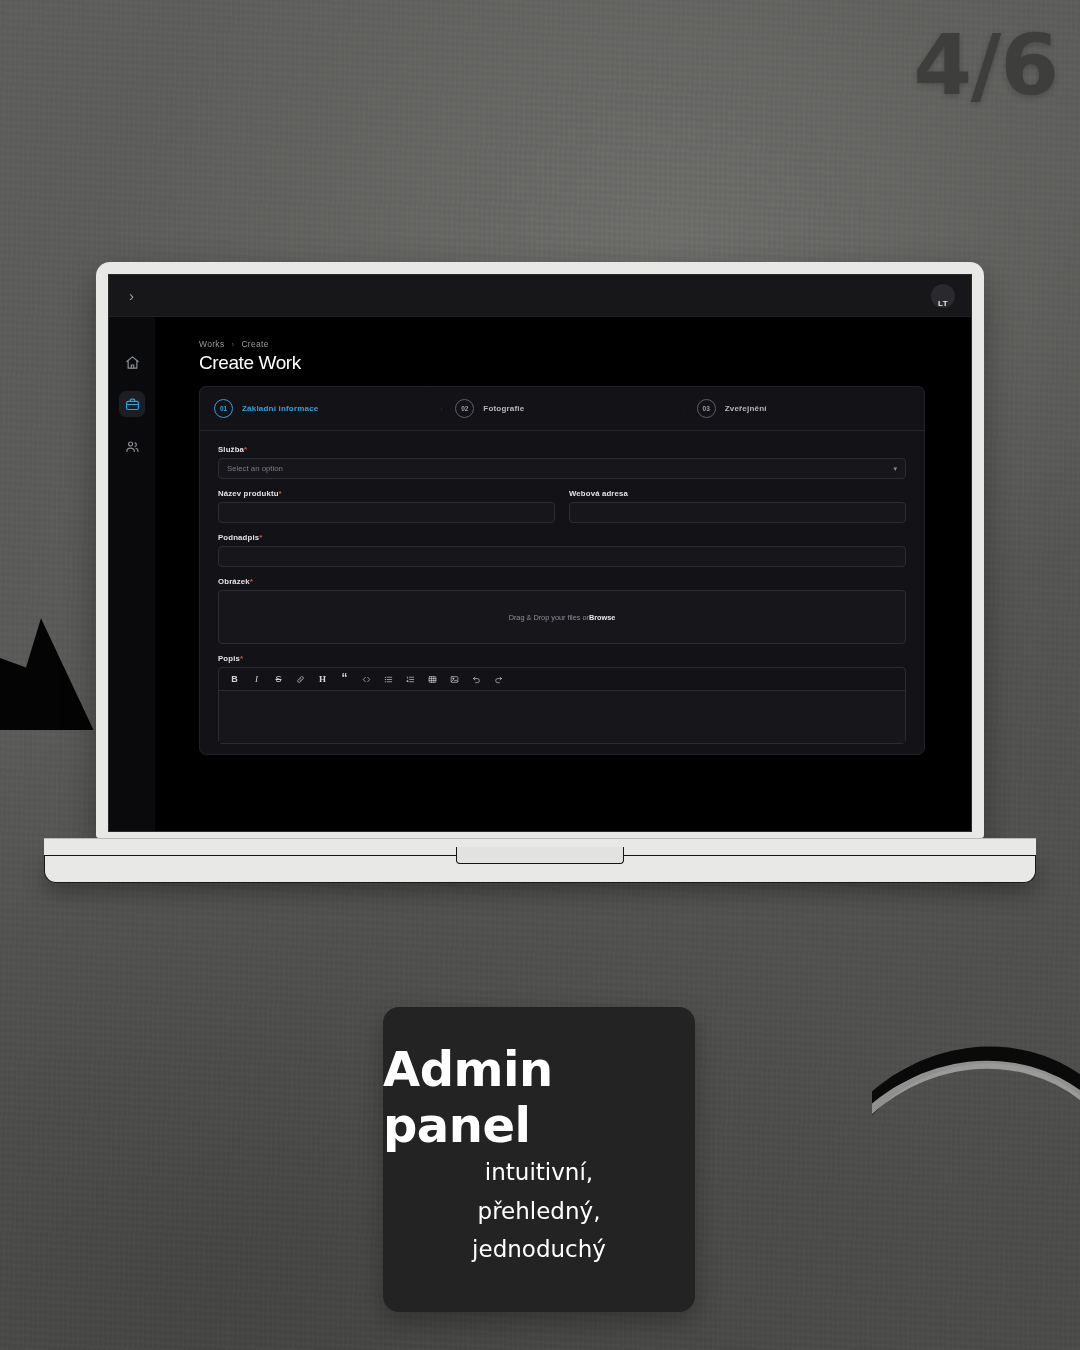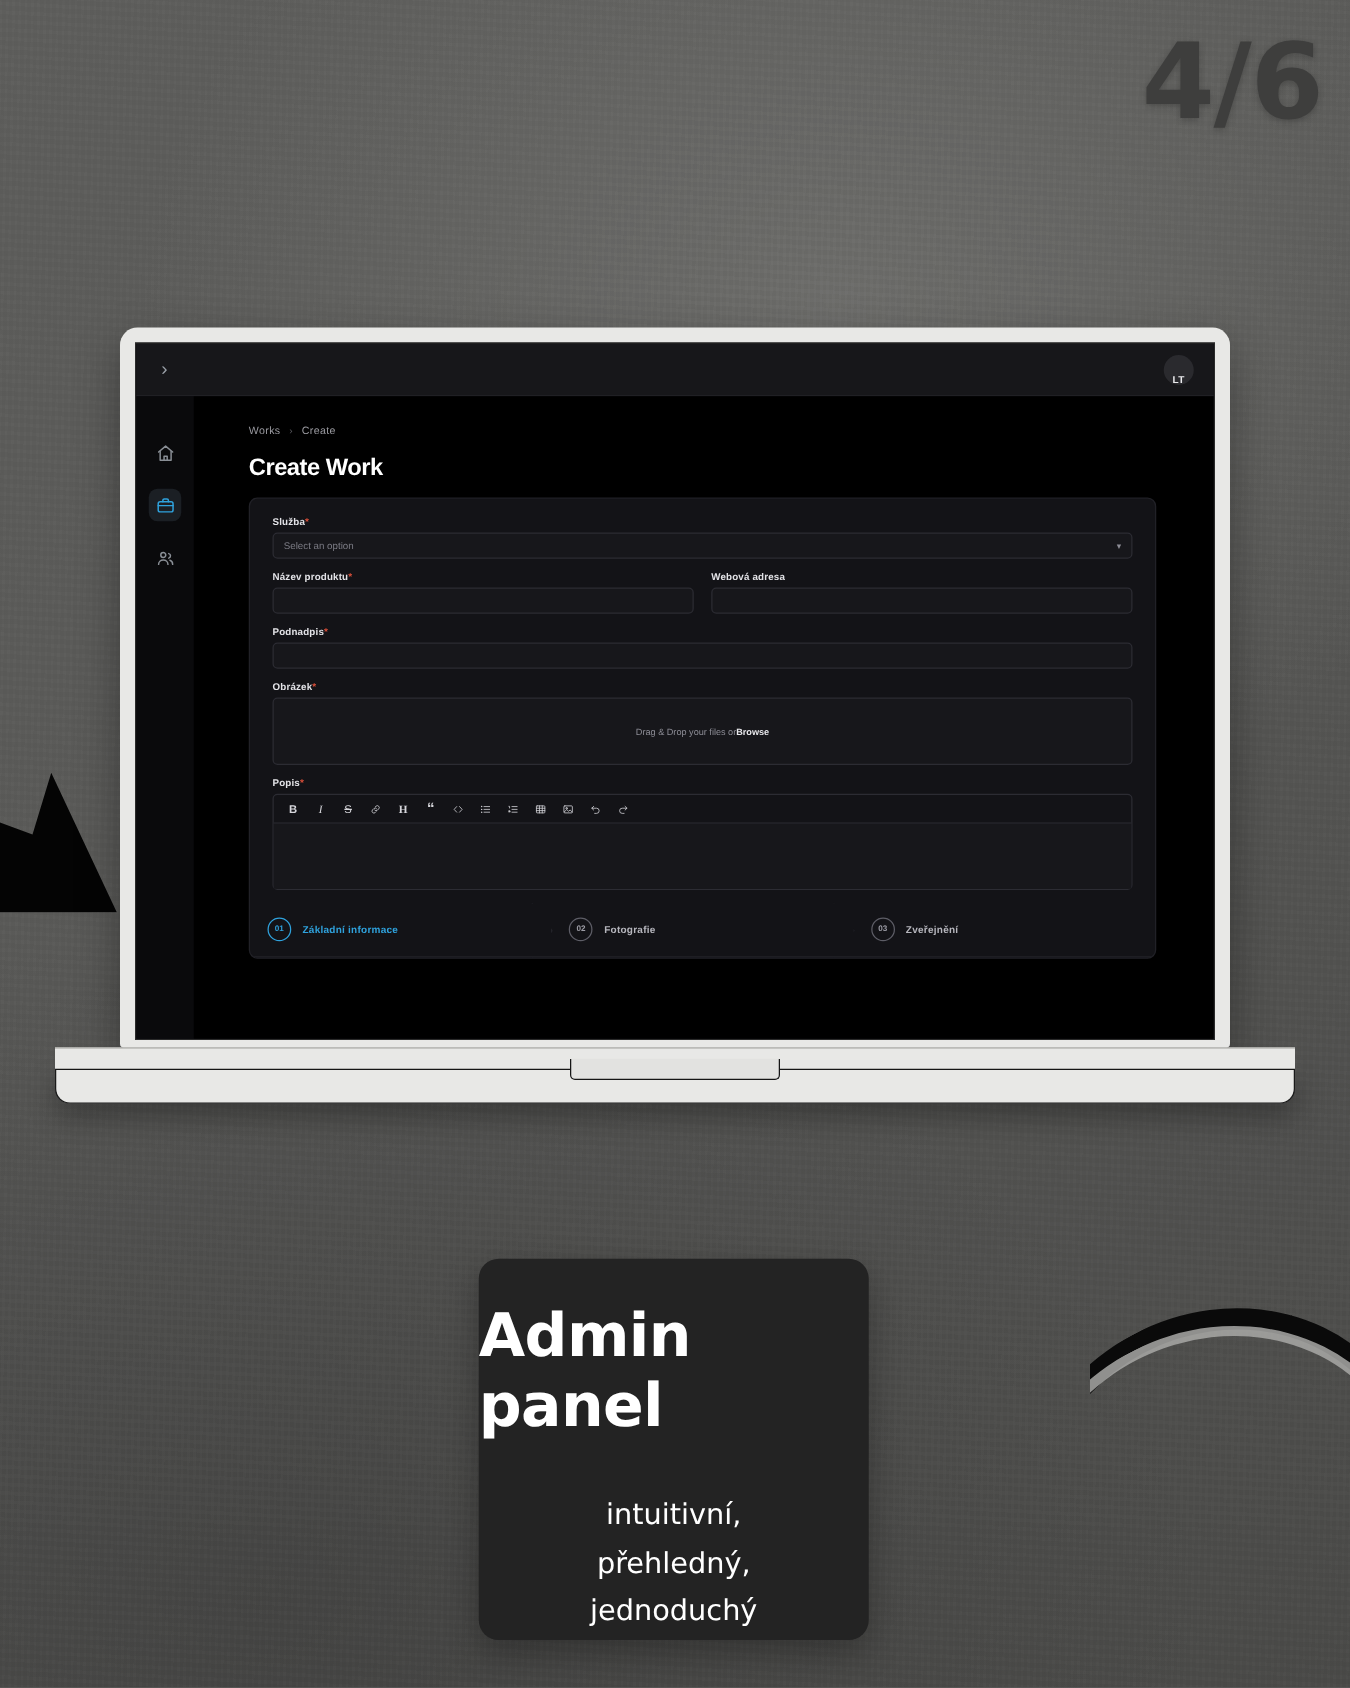--- a/index.html
+++ b/index.html
@@ -142,22 +142,22 @@
 
   #content {
     flex: 1; background: #000;
     padding: 22px 46px 0 44px;
     overflow: hidden;
   }
 
   #breadcrumb { font-size: 8.5px; color: #9a9aa0; letter-spacing: .3px;
     display: flex; align-items: center; gap: 7px; text-align: center; }
   #breadcrumb .sep { color: #5e5e64; font-size: 8px; }
-  #page-title { font-size: 19px; font-weight: 700; color: #fff;
-    letter-spacing: -0.4px; margin-top: 15px; }
+  #page-title { font-size: 19px; font-weight: 400; color: #fff;
+    letter-spacing: -0.4px; margin-top: 3px; }
 
   #card {
     margin-top: 12px;
     background: #131317;
     border: 1px solid #212127;
     border-radius: 7px;
     overflow: hidden;
   }
 
   
@@ -226,21 +226,21 @@
     position: absolute; left: 383px; top: 1007px;
     width: 312px; height: 305px;
     background: #232323;
     border-radius: 16px;
     box-shadow: 0 10px 26px rgba(0,0,0,0.28);
     display: flex; flex-direction: column; align-items: center;
     padding-top: 34px;
   }
   #cap-title { font-size: 48px; font-weight: 700; color: #fff;
     letter-spacing: -0.5px; font-family: "DejaVu Sans", sans-serif; }
-  #cap-lines { margin-top: 40px; text-align: center; }
+  #cap-lines { text-align: center; }
   #cap-lines div { font-size: 23px; color: #fff; font-weight: 400;
     line-height: 1.68; font-family: "DejaVu Sans", sans-serif; }
 </style>
 </head>
 <body>
 
 <div id="bg"></div>
 <div id="bg-noise"></div>
 
 <div id="counter">
@@ -296,20 +296,35 @@
           <div id="breadcrumb">
             <span>Works</span>
             <span class="sep">›</span>
             <span>Create</span>
           </div>
 
           <div id="page-title">Create Work</div>
 
           <div id="card">
 
+            <div id="stepper">
+              <div class="step active">
+                <span class="step-num">01</span>
+                <span class="step-label">Základní informace</span>
+              </div>
+              <div class="step">
+                <span class="step-num">02</span>
+                <span class="step-label">Fotografie</span>
+              </div>
+              <div class="step">
+                <span class="step-num">03</span>
+                <span class="step-label">Zveřejnění</span>
+              </div>
+            </div>
+
             <div id="form">
 
               <div class="field">
                 <label class="flabel">
                   <span>Služba</span><span class="req">*</span>
                 </label>
                 <div class="fin">
                   <span>Select an option</span>
                   <span class="caret">▾</span>
                 </div>
@@ -412,35 +427,20 @@
                           <path d="M20 9.5H10a5.5 5.5 0 0 0 0 11h4"></path>
                           <path d="M16.2 5.6l4 3.9-4 3.9"></path>
                         </svg>
                     </span>
                   </div>
                   <div id="ebody"></div>
                 </div>
               </div>
 
             </div>
-
-            <div id="stepper">
-              <div class="step active">
-                <span class="step-num">01</span>
-                <span class="step-label">Základní informace</span>
-              </div>
-              <div class="step">
-                <span class="step-num">02</span>
-                <span class="step-label">Fotografie</span>
-              </div>
-              <div class="step">
-                <span class="step-num">03</span>
-                <span class="step-label">Zveřejnění</span>
-              </div>
-            </div>
           </div>
         </div>
       </div>
 
     </div>
   </div>
   <div id="base-row">
     <div id="notch"></div>
   </div>
   <div id="base-bottom"></div>

